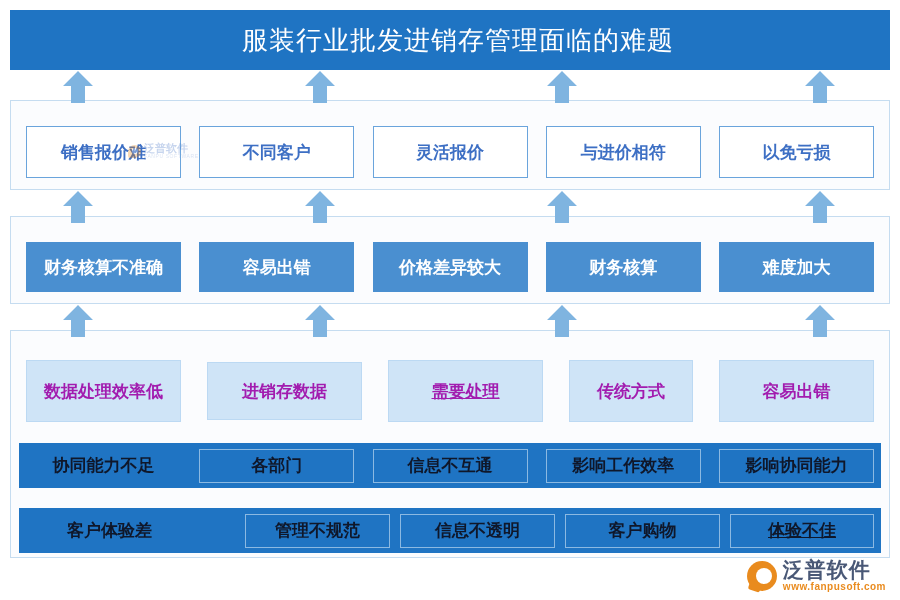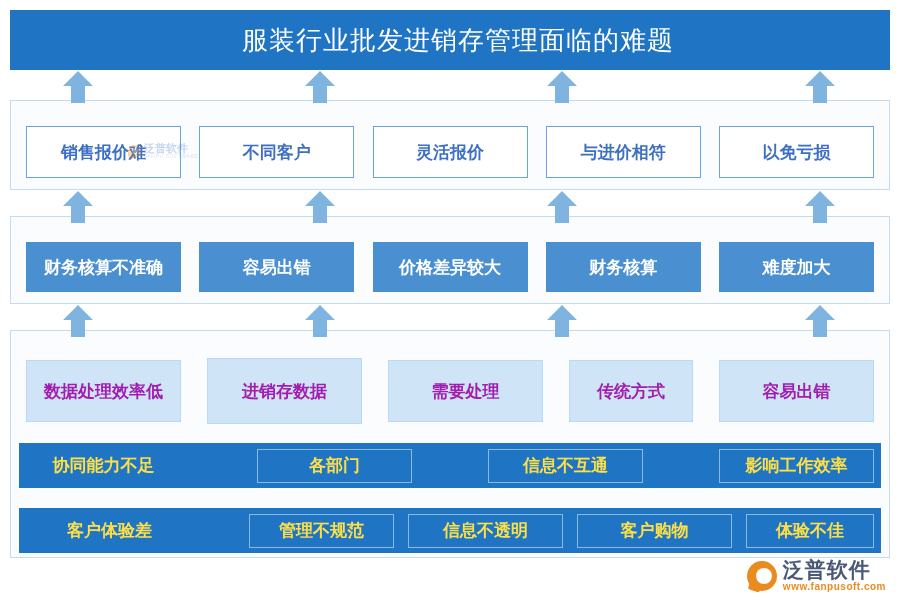--- a/index.html
+++ b/index.html
@@ -104,21 +104,21 @@
   }
 
   
   .bar {
     position: absolute;
     background: #1f74c3;
     display: flex;
     align-items: center;
   }
   .bar .cell {
-    color: #fde047;
+    color: #0f172a;
     font-size: 17px;
     height: 34px;
   }
   .bar .cell.bordered { border: 1px solid #8bb9e2; }
   .bar .cell.plain { border: 1px solid transparent; }
 
   
   .wm-small {
     position: absolute;
     display: flex;
@@ -286,37 +286,38 @@
       <div class="cell cell-solid-mid" style="width: 155px; height: 50px;">财务核算不准确</div>
       <div class="cell cell-solid-mid" style="width: 155px; height: 50px;">容易出错</div>
       <div class="cell cell-solid-mid" style="width: 155px; height: 50px;">价格差异较大</div>
       <div class="cell cell-solid-mid" style="width: 155px; height: 50px;">财务核算</div>
       <div class="cell cell-solid-mid" style="width: 155px; height: 50px;">难度加大</div>
     </div>
 
   <div class="section" id="section-bot" style="left: 10px; top: 330px; width: 880px; height: 228px;"></div>
   <div class="row5" id="row-2" style="left: 26px; top: 360px; width: 848px; height: 62px;">
       <div class="cell cell-pale" style="width: 155px; height: 62px;">数据处理效率低</div>
-      <div class="cell cell-pale" style="width: 155px; height: 66px;">进销存数据</div>
-      <div class="cell cell-pale" style="width: 155px; height: 62px;">需要处理</div>
+      <div class="cell cell-pale" style="width: 155px; height: 58px;">进销存数据</div>
+      <div class="cell cell-pale" style="width: 155px; height: 62px; text-decoration: underline;">需要处理</div>
       <div class="cell cell-pale" style="width: 124px; height: 62px;">传统方式</div>
       <div class="cell cell-pale" style="width: 155px; height: 62px;">容易出错</div>
     </div>
   <div class="bar" id="row-3" style="left: 19px; top: 443px; width: 862px; height: 45px; padding-left: 7px; padding-right: 7px; justify-content: space-between; display: flex;">
       <div class="cell plain" style="width: 155px;">协同能力不足</div>
       <div class="cell bordered" style="width: 155px;">各部门</div>
       <div class="cell bordered" style="width: 155px;">信息不互通</div>
       <div class="cell bordered" style="width: 155px;">影响工作效率</div>
+      <div class="cell bordered" style="width: 155px;">影响协同能力</div>
     </div>
   <div class="bar" id="row-4" style="left: 19px; top: 508px; width: 862px; height: 45px; padding-left: 13px; padding-right: 7px; justify-content: space-between; display: flex;">
       <div class="cell plain" style="width: 155px;">客户体验差</div>
       <div class="cell bordered" style="width: 145px; margin-left: 48px;">管理不规范</div>
       <div class="cell bordered" style="width: 155px;">信息不透明</div>
       <div class="cell bordered" style="width: 155px;">客户购物</div>
-      <div class="cell bordered" style="width: 128px;">体验不佳</div>
+      <div class="cell bordered" style="width: 144px; text-decoration: underline;">体验不佳</div>
     </div>
 
   <div class="wm-small" id="wm-1" style="left: 128px; top: 143px;">
     <span class="wm-mark"></span>
     <span class="wm-txt">
       <span class="wm-cn">泛普软件</span>
       <span class="wm-en">FANPU SOFTWARE</span>
     </span>
   </div>
 

